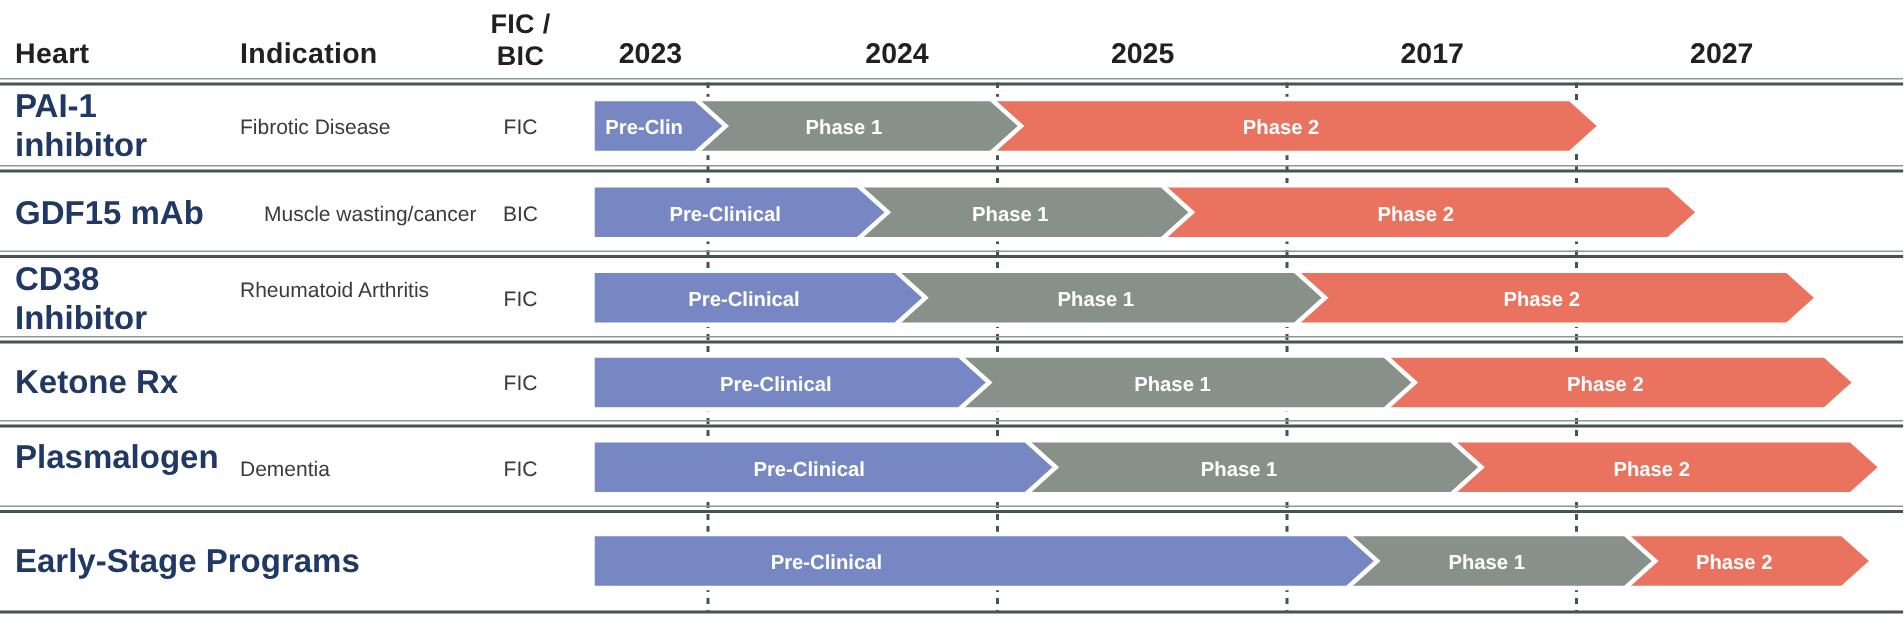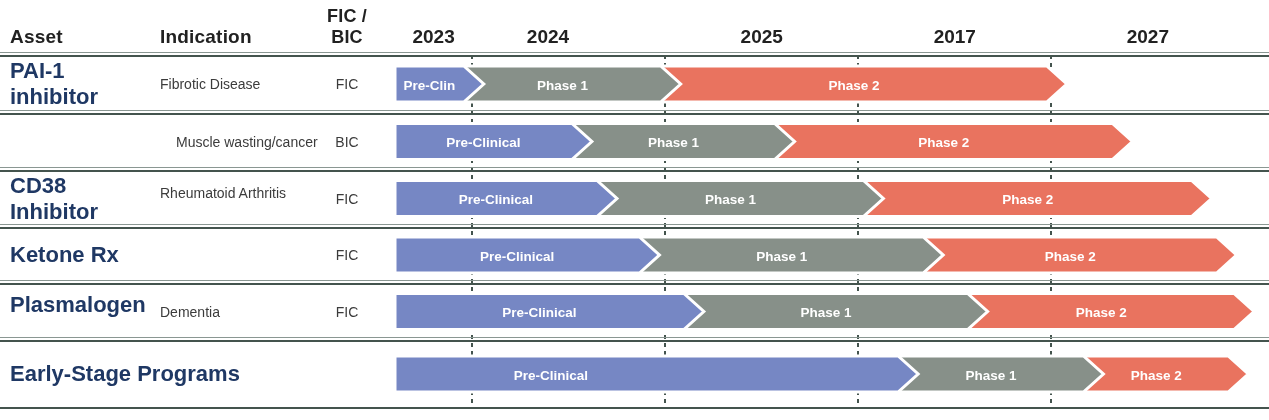--- a/index.html
+++ b/index.html
@@ -37,24 +37,24 @@
   #wm-logo{width:60px;height:60px;border-radius:14px;background:rgba(232,235,234,.72);
     display:flex;align-items:center;justify-content:center;font-weight:bold;font-size:34px;
     font-style:italic;color:rgba(110,122,117,.45);letter-spacing:-2px;}
   #wm-text{font-size:56px;font-weight:bold;color:rgba(233,236,235,.85);letter-spacing:4px;white-space:nowrap;}
 </style>
 </head>
 <body>
 
 <div id="app">
   <div id="header">
-    <span class="hdr" id="hdr-asset">Asset</span>
+    <span class="hdr" id="hdr-asset">Heart</span>
     <span class="hdr" id="hdr-indication">Indication</span>
     <span class="hdr" id="hdr-fic"><span>FIC /</span><br><span>BIC</span></span>
-    <span id="years"><span class="year-label" style="left: 433.607px;">2023</span><span class="year-label" style="left: 548px;">2024</span><span class="year-label" style="left: 761.764px;">2025</span><span class="year-label" style="left: 954.798px;">2017</span><span class="year-label" style="left: 1147.83px;">2027</span></span>
+    <span id="years"><span class="year-label" style="left: 433.607px;">2023</span><span class="year-label" style="left: 598px;">2024</span><span class="year-label" style="left: 761.764px;">2025</span><span class="year-label" style="left: 954.798px;">2017</span><span class="year-label" style="left: 1147.83px;">2027</span></span>
   </div>
 
   <div id="gridlines">
       <div class="gridline" style="left: 471.213px; top: 55px; height: 353px;"></div>
       <div class="gridline" style="left: 664.247px; top: 55px; height: 353px;"></div>
       <div class="gridline" style="left: 857.281px; top: 55px; height: 353px;"></div>
       <div class="gridline" style="left: 1050.31px; top: 55px; height: 353px;"></div>
     </div>
   <div id="separators">
       <div class="sep" style="top: 52px;"></div>
@@ -73,20 +73,21 @@
         <svg width="879" height="58" class="gantt-svg">
           <polygon points="271.386516853951,11 656.7573033707831,11 676.7573033707831,29 656.7573033707831,47 271.386516853951,47" fill="#E9735F" stroke="#ffffff" stroke-width="3"></polygon>
           <text x="464.07191011236705" y="30" class="bar-label" fill="#FFFFFF">Phase 2</text>
           <polygon points="74.49213483148458,11 270.68988764045,11 290.68988764045,29 270.68988764045,47 74.49213483148458,47" fill="#879089" stroke="#ffffff" stroke-width="3"></polygon>
           <text x="172.5910112359673" y="30" class="bar-label" fill="#FFFFFF">Phase 1</text>
           <polygon points="5,11 73.79550561798362,11 93.79550561798362,29 73.79550561798362,47 5,47" fill="#7687C4" stroke="#ffffff" stroke-width="3"></polygon>
           <text x="39.39775280899181" y="30" class="bar-label" fill="#FFFFFF">Pre-Clin</text>
         </svg>
       </div>
       <div class="row" style="top: 113px; height: 57px;">
+        <div class="cell cell-asset" style="height: 57px;">GDF15 mAb</div>
         <div class="cell cell-indication" style="height: 57px; margin-left: 16px;">Muscle wasting/cancer</div>
         <div class="cell cell-fic" style="height: 57px;">BIC</div>
         <svg width="879" height="57" class="gantt-svg">
           <polygon points="385.2764044943833,10.5 722.388764044968,10.5 742.388764044968,28.5 722.388764044968,46.5 385.2764044943833,46.5" fill="#E9735F" stroke="#ffffff" stroke-width="3"></polygon>
           <text x="553.8325842696756" y="29.5" class="bar-label" fill="#FFFFFF">Phase 2</text>
           <polygon points="182.59101123596724,10.5 384.57977528092636,10.5 404.57977528092636,28.5 384.57977528092636,46.5 182.59101123596724,46.5" fill="#879089" stroke="#ffffff" stroke-width="3"></polygon>
           <text x="283.5853932584468" y="29.5" class="bar-label" fill="#FFFFFF">Phase 1</text>
           <polygon points="5,10.5 181.8943820224664,10.5 201.8943820224664,28.5 181.8943820224664,46.5 5,46.5" fill="#7687C4" stroke="#ffffff" stroke-width="3"></polygon>
           <text x="93.4471910112332" y="29.5" class="bar-label" fill="#FFFFFF">Pre-Clinical</text>
         </svg>

